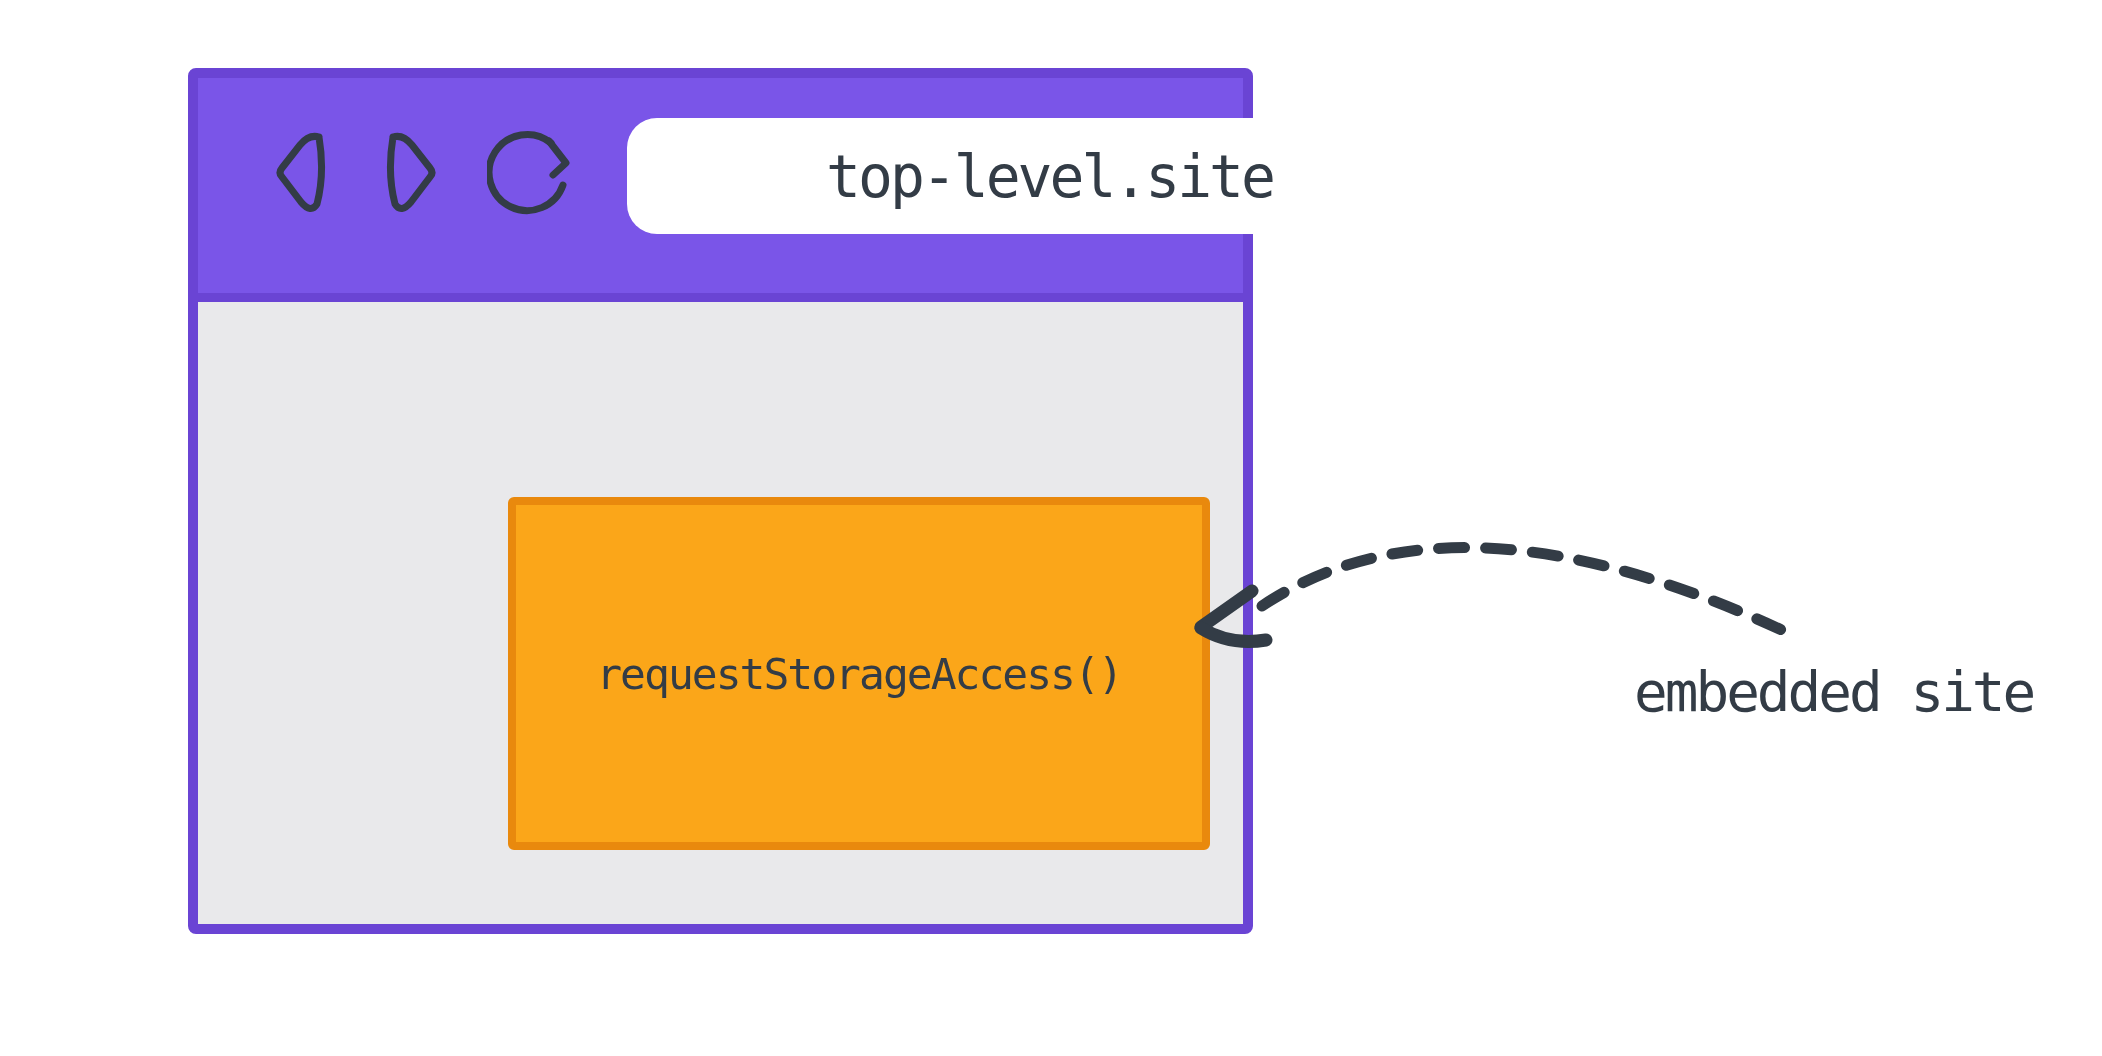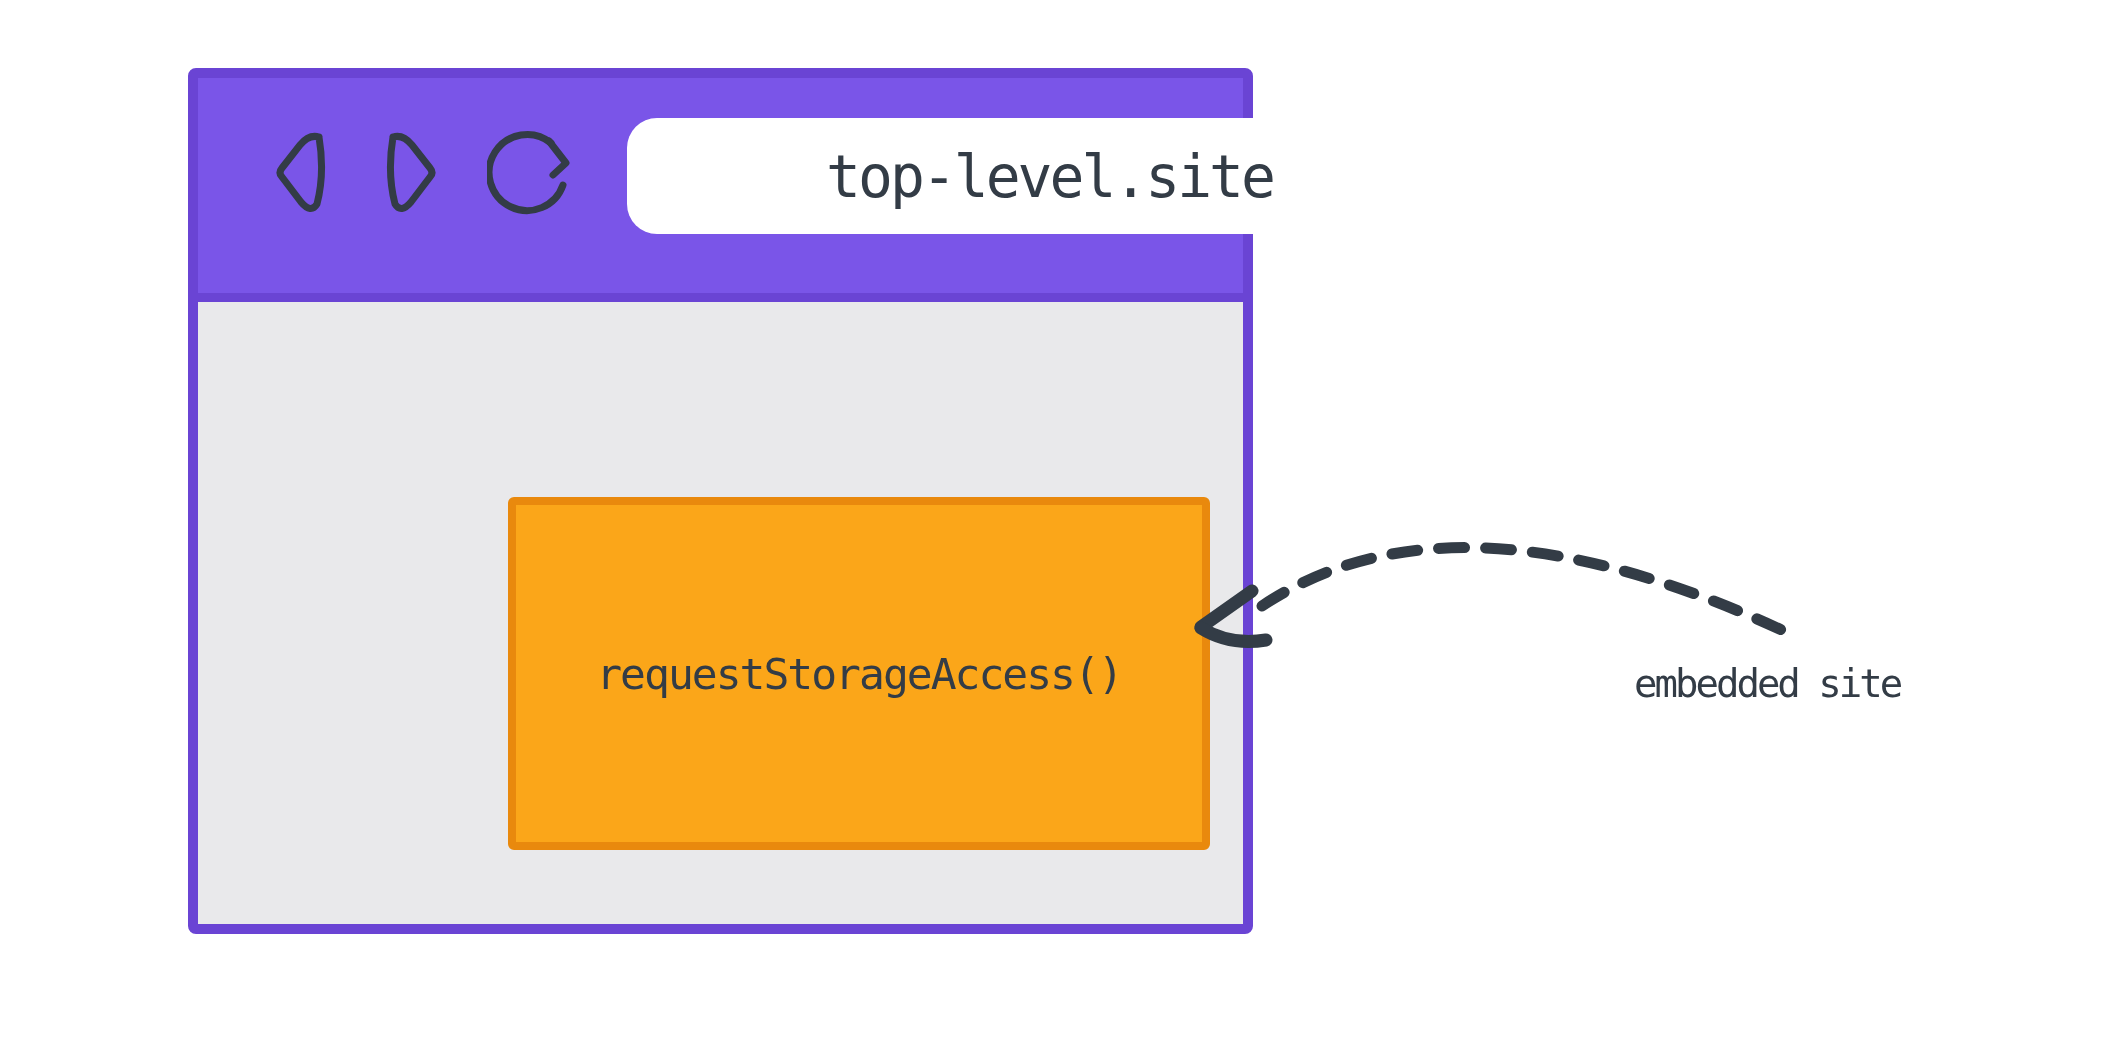--- a/index.html
+++ b/index.html
@@ -49,21 +49,21 @@
     position:absolute;left:310px;top:195px;width:702px;height:353px;
     background:var(--embed_orange);
     border:8px solid var(--embed_border_orange);border-radius:6px;
     display:flex;align-items:center;justify-content:center;
   }
   .embed-label{
     font-size:43px;letter-spacing:-2px;color:var(--ink);white-space:nowrap;
   }
   .annotation-label{
     position:absolute;left:1634px;top:664px;
-    font-size:39px;letter-spacing:-3px;line-height:1;color:var(--ink);white-space:nowrap;
+    font-size:56px;letter-spacing:-3px;line-height:1;color:var(--ink);white-space:nowrap;
   }
   .arrow-svg{
     position:absolute;left:0;top:0;width:2102px;height:1056px;pointer-events:none;
   }
   .arrow-dashes{
     fill:none;stroke:var(--ink);stroke-width:11;stroke-linecap:round;
     stroke-dasharray:26 21;
   }
   .arrow-head{
     fill:none;stroke:var(--ink);stroke-width:13;stroke-linecap:round;stroke-linejoin:round;

